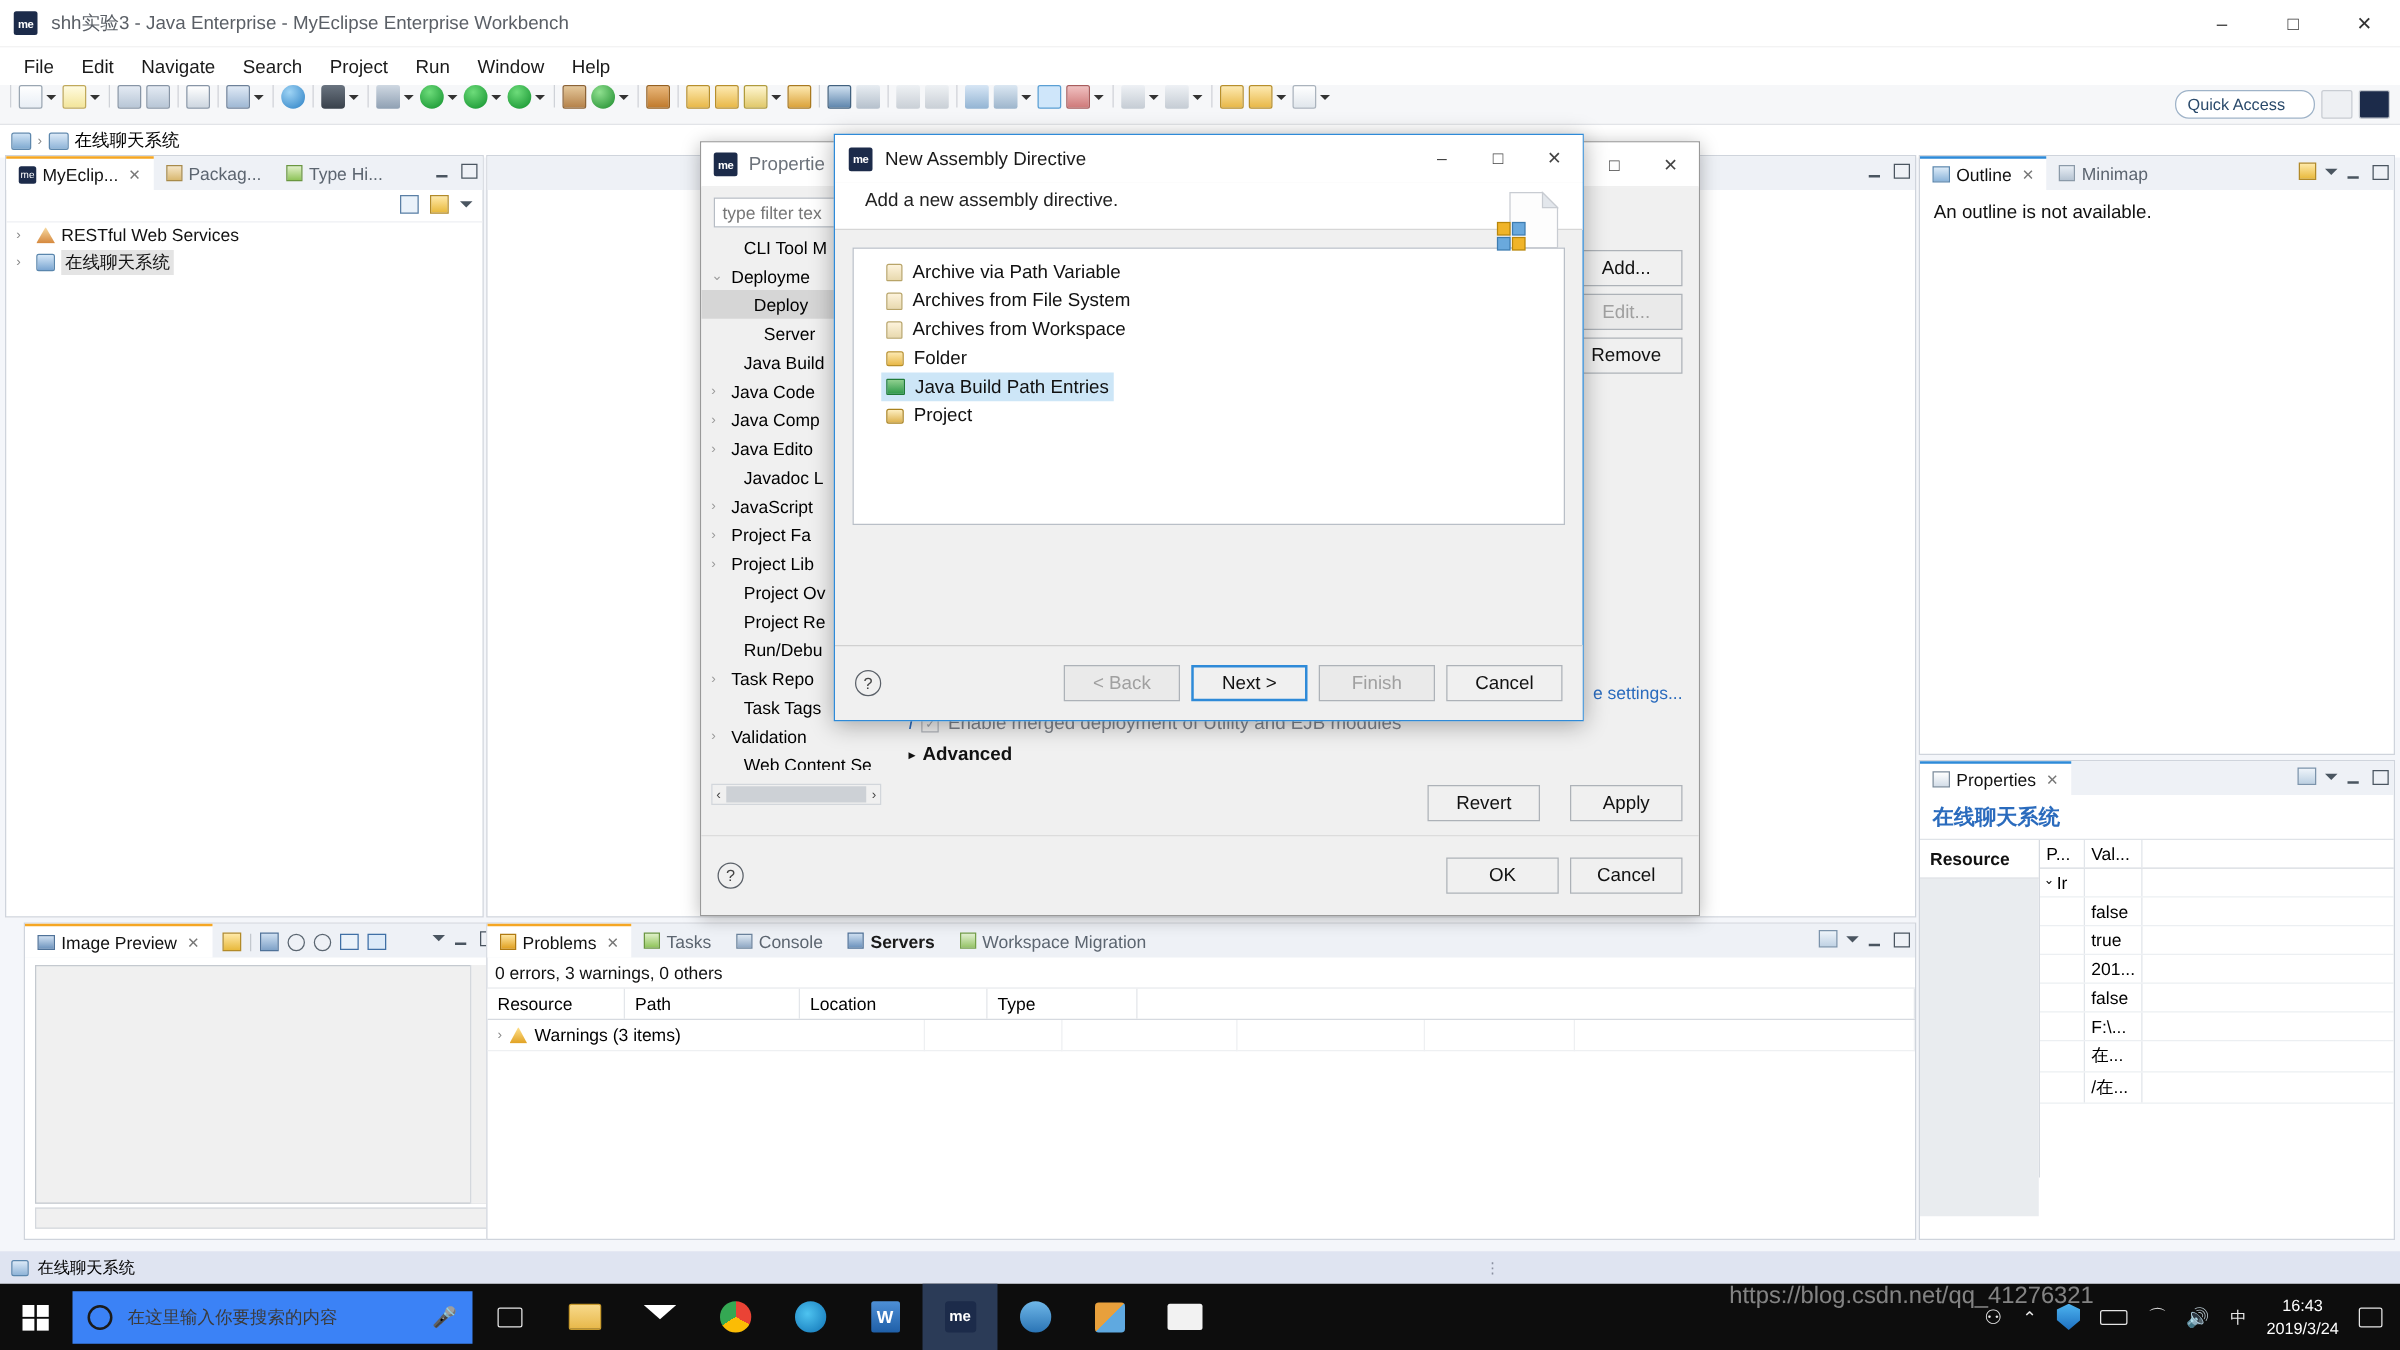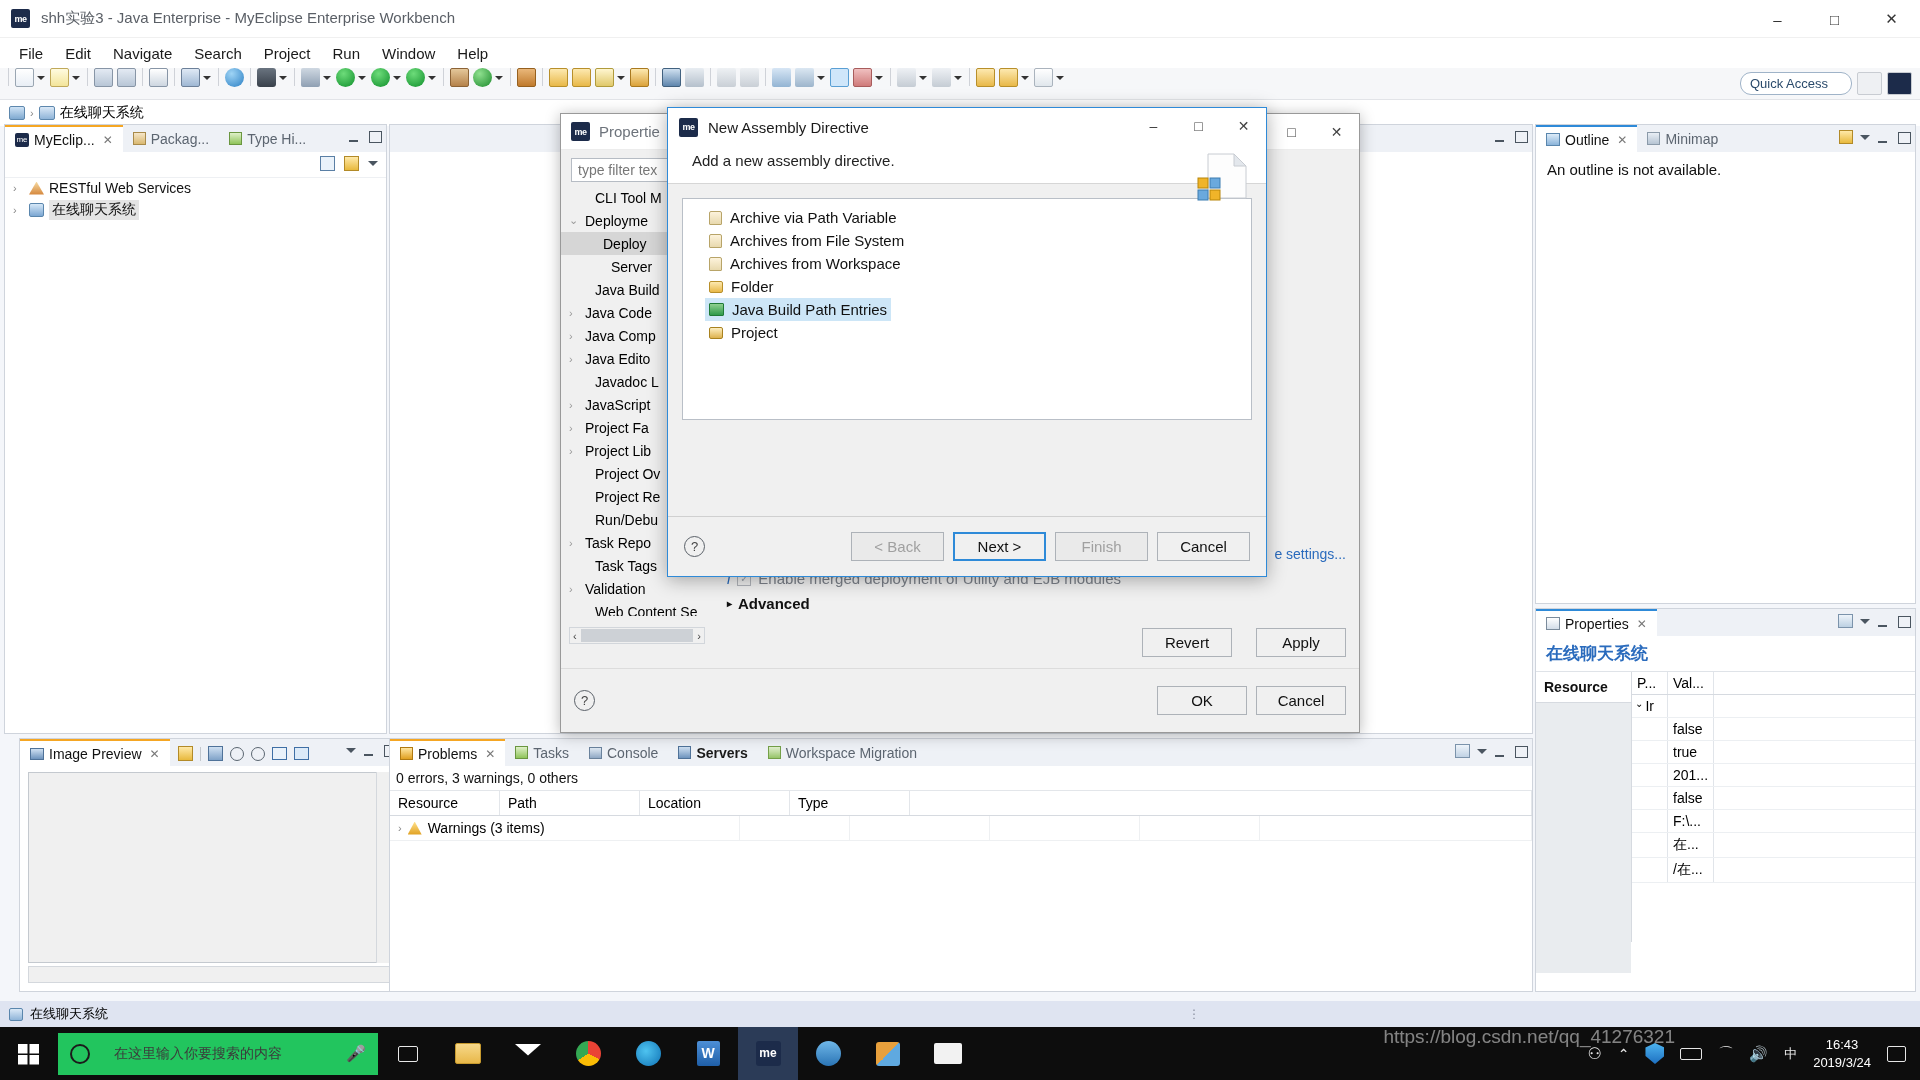--- a/index.html
+++ b/index.html
@@ -150,22 +150,22 @@
     position:absolute; left:0; bottom:53px; width:1920px; height:26px;
     background:#dfe4f1; display:flex; align-items:center; padding-left:9px; gap:7px; font-size:13px;
   }
   
   .taskbar {
     position:absolute; left:0; bottom:0; width:1920px; height:53px;
     background:#0d0d0d; display:flex; align-items:center;
   }
   .start { width:58px; height:53px; display:flex; align-items:center; justify-content:center; }
   .tb-search {
-    width:320px; height:42px; background:#22c55e; display:flex; align-items:center;
-    padding:0 12px; gap:24px; font-size:14px; color:#3b3b3b;
+    width:320px; height:42px; background:#3b82f6; display:flex; align-items:center;
+    padding:0 12px; gap:12px; font-size:14px; color:#3b3b3b;
   }
   .tb-app { width:60px; height:53px; display:flex; align-items:center; justify-content:center; }
   .tray { position:absolute; right:0; bottom:0; height:53px; display:flex; align-items:center; gap:16px; padding-right:14px; color:#fff; }
   .clock { color:#fff; font-size:13px; line-height:1.35; text-align:center; }
   .wm { position:absolute; color:rgba(230,230,230,.55); font-size:19px; }
 </style>
 </head>
 <body>
 
 <div id="app">
@@ -581,20 +581,25 @@
 
       </div>
       <div style="position:absolute;left:8px;right:8px;bottom:88px;height:17px;background:#f0f0f0;border:1px solid #d2d6db;display:flex;align-items:center">
         <span style="font-size:11px;color:#444;padding:0 3px">‹</span>
         <span style="flex:1;height:13px;background:#cdd1d6;margin:0 1px"></span>
         <span style="font-size:11px;color:#444;padding:0 3px">›</span>
       </div>
     </div>
 
     <div style="position:absolute;left:152px;top:36px;right:0;bottom:0;background:#f0f0f0">
+      <div style="position:absolute;right:13px;top:50px;width:90px">
+        <div class="btn" style="margin-bottom:6px;width:90px">Add...</div>
+        <div class="btn disabled" style="margin-bottom:6px;width:90px">Edit...</div>
+        <div class="btn" style="width:90px">Remove</div>
+      </div>
       <div style="position:absolute;left:14px;top:420px;display:flex;align-items:center;gap:7px;font-size:15px;color:#7b8089">
         <span style="color:#2a6bbd;font-style:italic">i</span>
         <span style="width:14px;height:14px;border:1px solid #b0b4ba;background:#eee;display:flex;align-items:center;justify-content:center;font-size:10px;color:#9aa0a8">✓</span>
         <span>Enable merged deployment of Utility and EJB modules</span>
       </div>
       <div style="position:absolute;left:14px;top:445px;display:flex;align-items:center;gap:6px;font-size:15px;font-weight:bold;color:#111">
         <span style="font-size:10px">▸</span>
         <span>Advanced</span>
       </div>
       <div style="position:absolute;right:13px;top:396px;font-size:14px;color:#2a6bbd;">e settings...</div>

